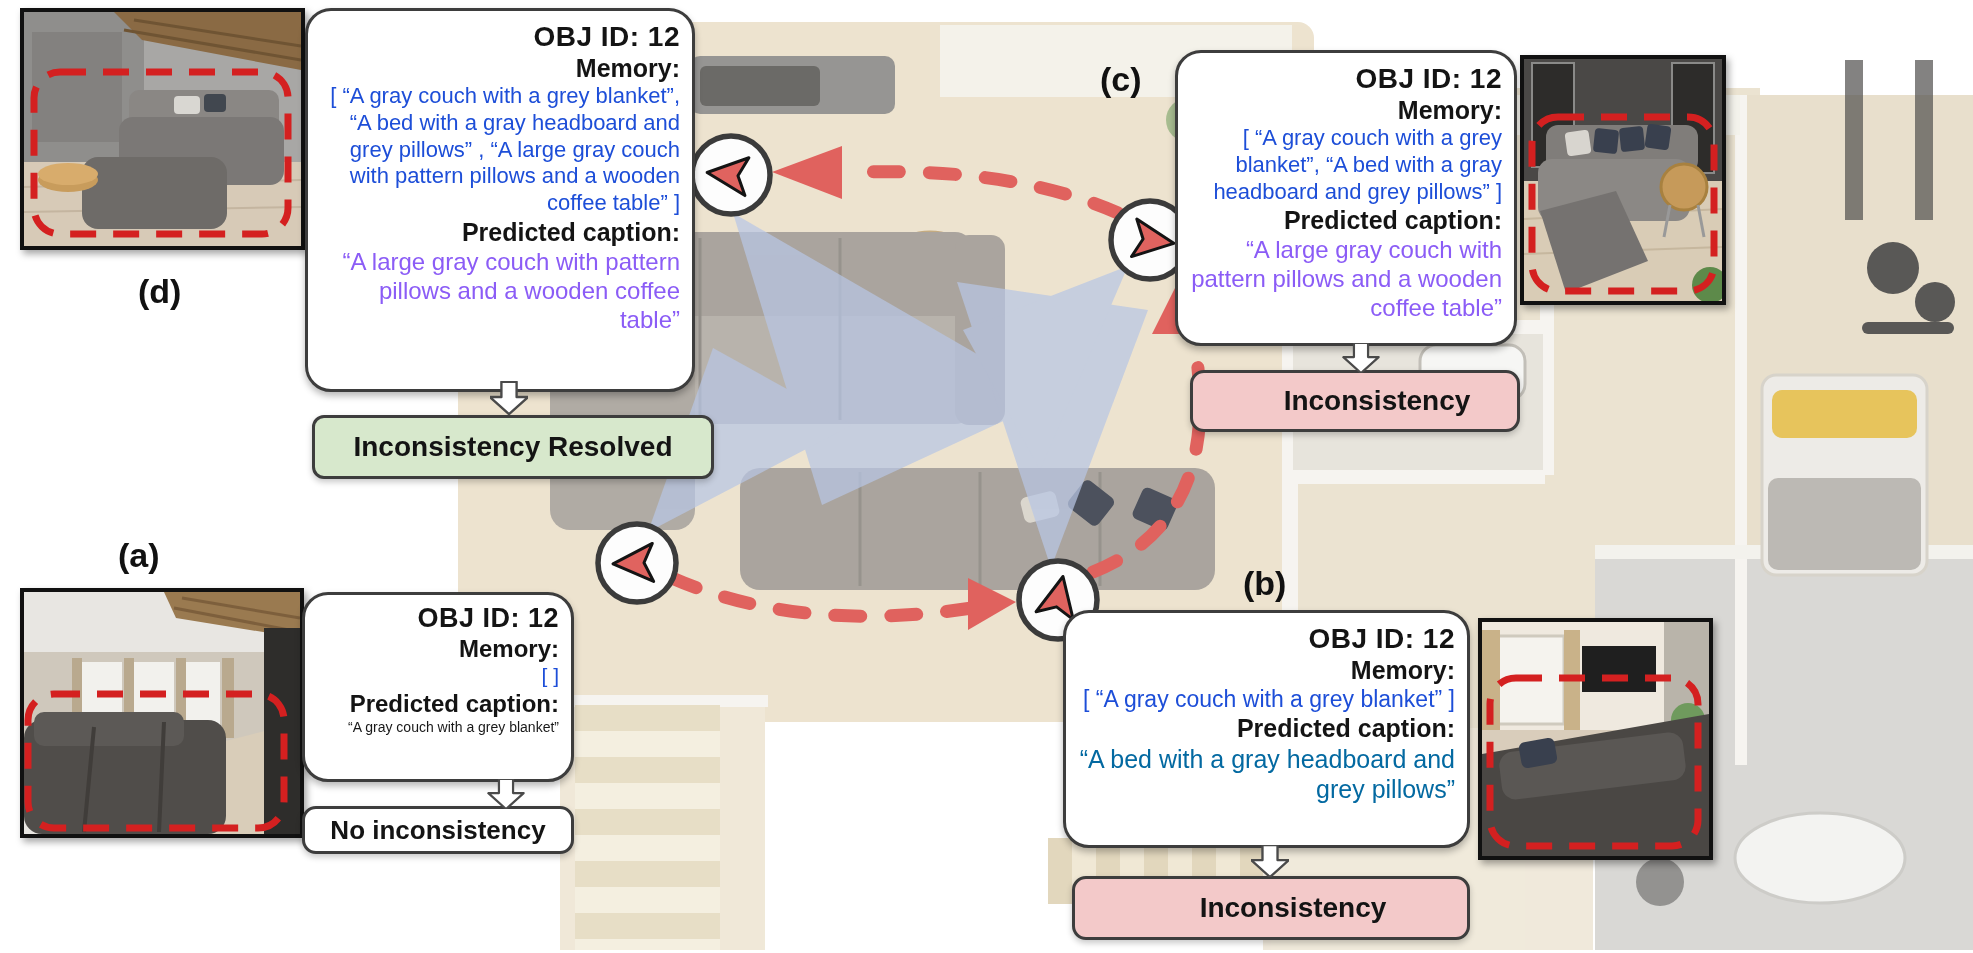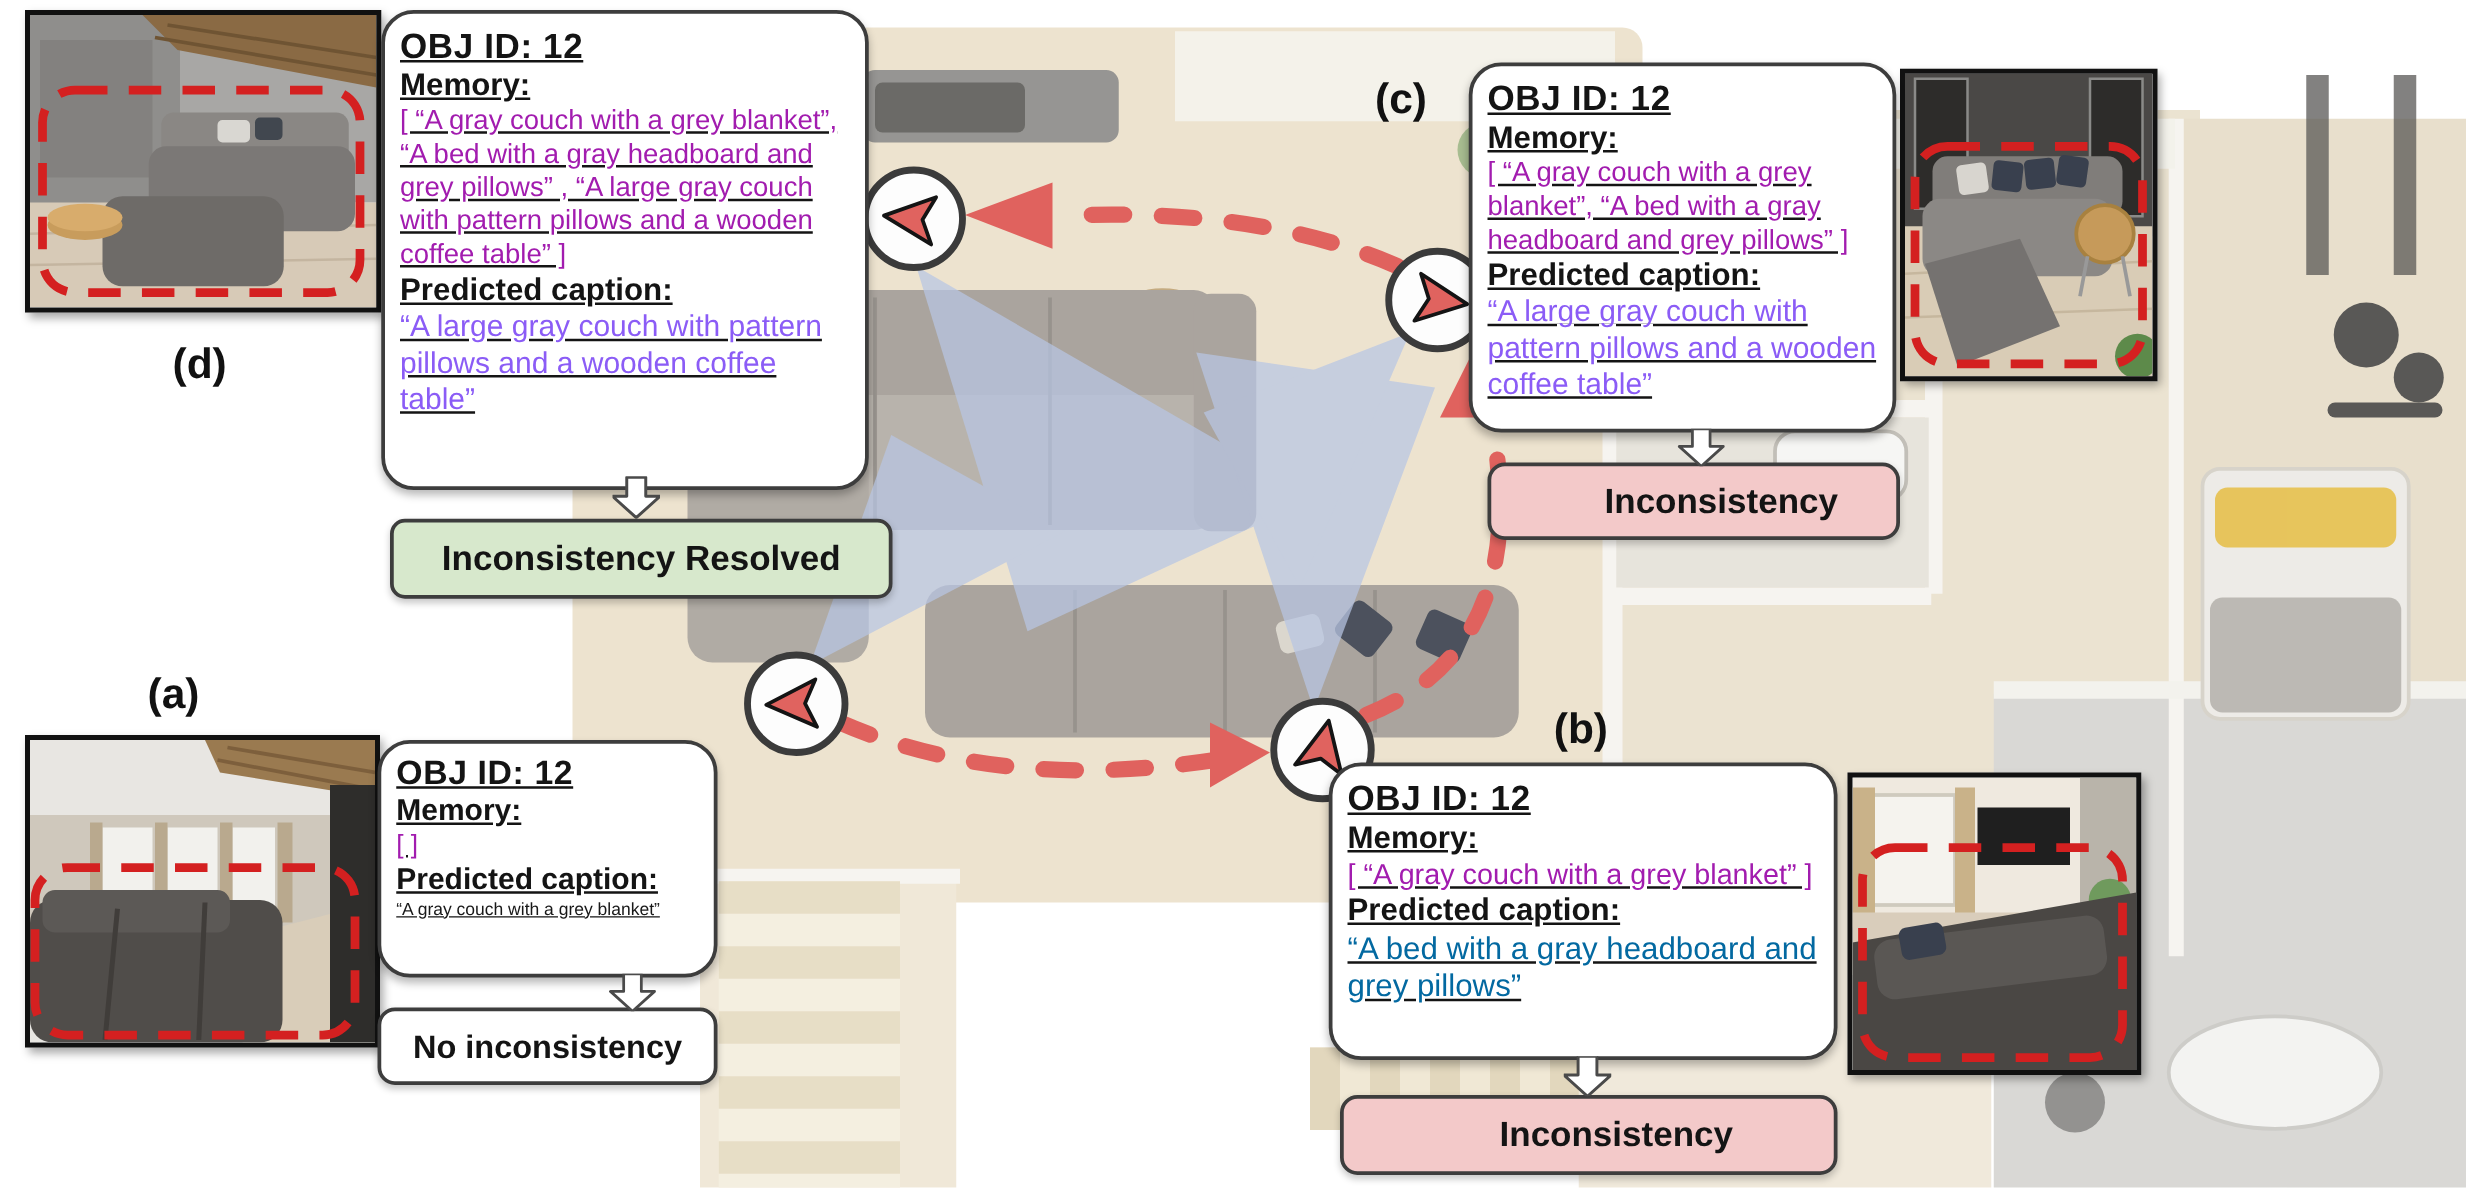--- a/index.html
+++ b/index.html
@@ -3,24 +3,24 @@
 <meta charset="utf-8">
 <style>
   html,body{margin:0;padding:0;background:#fff;}
   .canvas{position:relative;width:1973px;height:953px;background:#ffffff;overflow:hidden;
           font-family:"Liberation Sans","DejaVu Sans",sans-serif;color:#141414;}
   svg{display:block;}
   .map-layer{position:absolute;left:0;top:0;z-index:0;}
   
   .callout{position:absolute;z-index:5;background:#ffffff;border:3.5px solid #3d3d3d;
            border-radius:26px;box-shadow:0 4px 7px rgba(0,0,0,.28);
-           text-align:left;box-sizing:border-box;padding:10px 12px;text-decoration:underline;}
+           text-align:right;box-sizing:border-box;padding:10px 12px;}
   .callout .title{font-size:28px;font-weight:bold;letter-spacing:.5px;}
   .callout .sec{font-size:25px;font-weight:bold;margin-top:1px;}
-  .callout .mem{font-size:22px;line-height:1.22;color:#a21caf;}
+  .callout .mem{font-size:22px;line-height:1.22;color:#1d4ed8;}
   .callout .caption{font-size:24px;line-height:1.2;margin-top:1px;}
   .tone-success{color:#8b5cf6;}
   .tone-error{color:#0369a1;}
   .tone-neutral{color:#181818;}
   .c-a{padding-top:8px;}
   .c-a .title{font-size:27px;} .c-a .sec{font-size:24px;}
   .c-a .mem{font-size:21px;} .c-a .caption{font-size:14px;}
   .c-b .mem{font-size:23px;} .c-b .caption{font-size:25px;}
   
   .statusbox{position:absolute;z-index:5;border:3.5px solid #3d3d3d;border-radius:14px;
@@ -258,21 +258,21 @@
   <div class="callout c-a" style="left:302px;top:592px;width:272px;height:190px;">
     <div class="title">OBJ ID: 12</div>
     <div class="sec">Memory:</div>
     <div class="mem">[ ]</div>
     <div class="sec">Predicted caption:</div>
     <div class="caption tone-neutral">“A gray couch with a grey blanket”</div>
   </div>
   <svg class="flow-arrow" style="left:487px;top:779px;" width="38" height="30" viewBox="0 0 40 34">
     <polygon points="12,0 28,0 28,16 40,16 20,34 0,16 12,16" fill="#fff" stroke="#4a4a4a" stroke-width="2.5" stroke-linejoin="round"></polygon>
   </svg>
-  <div class="statusbox status-white sb-a" style="left:302px;top:806px;width:272px;height:62px;">No inconsistency</div>
+  <div class="statusbox status-white sb-a" style="left:302px;top:806px;width:272px;height:48px;">No inconsistency</div>
 
   <div class="panel-label" style="left:1243px;top:564px;">(b)</div>
   <div class="callout c-b" style="left:1063px;top:610px;width:407px;height:238px;">
     <div class="title">OBJ ID: 12</div>
     <div class="sec">Memory:</div>
     <div class="mem">[ “A gray couch with a grey blanket” ]</div>
     <div class="sec">Predicted caption:</div>
     <div class="caption tone-error">“A bed with a gray headboard and grey pillows”</div>
   </div>
   <svg class="flow-arrow" style="left:1251px;top:845px;" width="38" height="32" viewBox="0 0 40 34">

